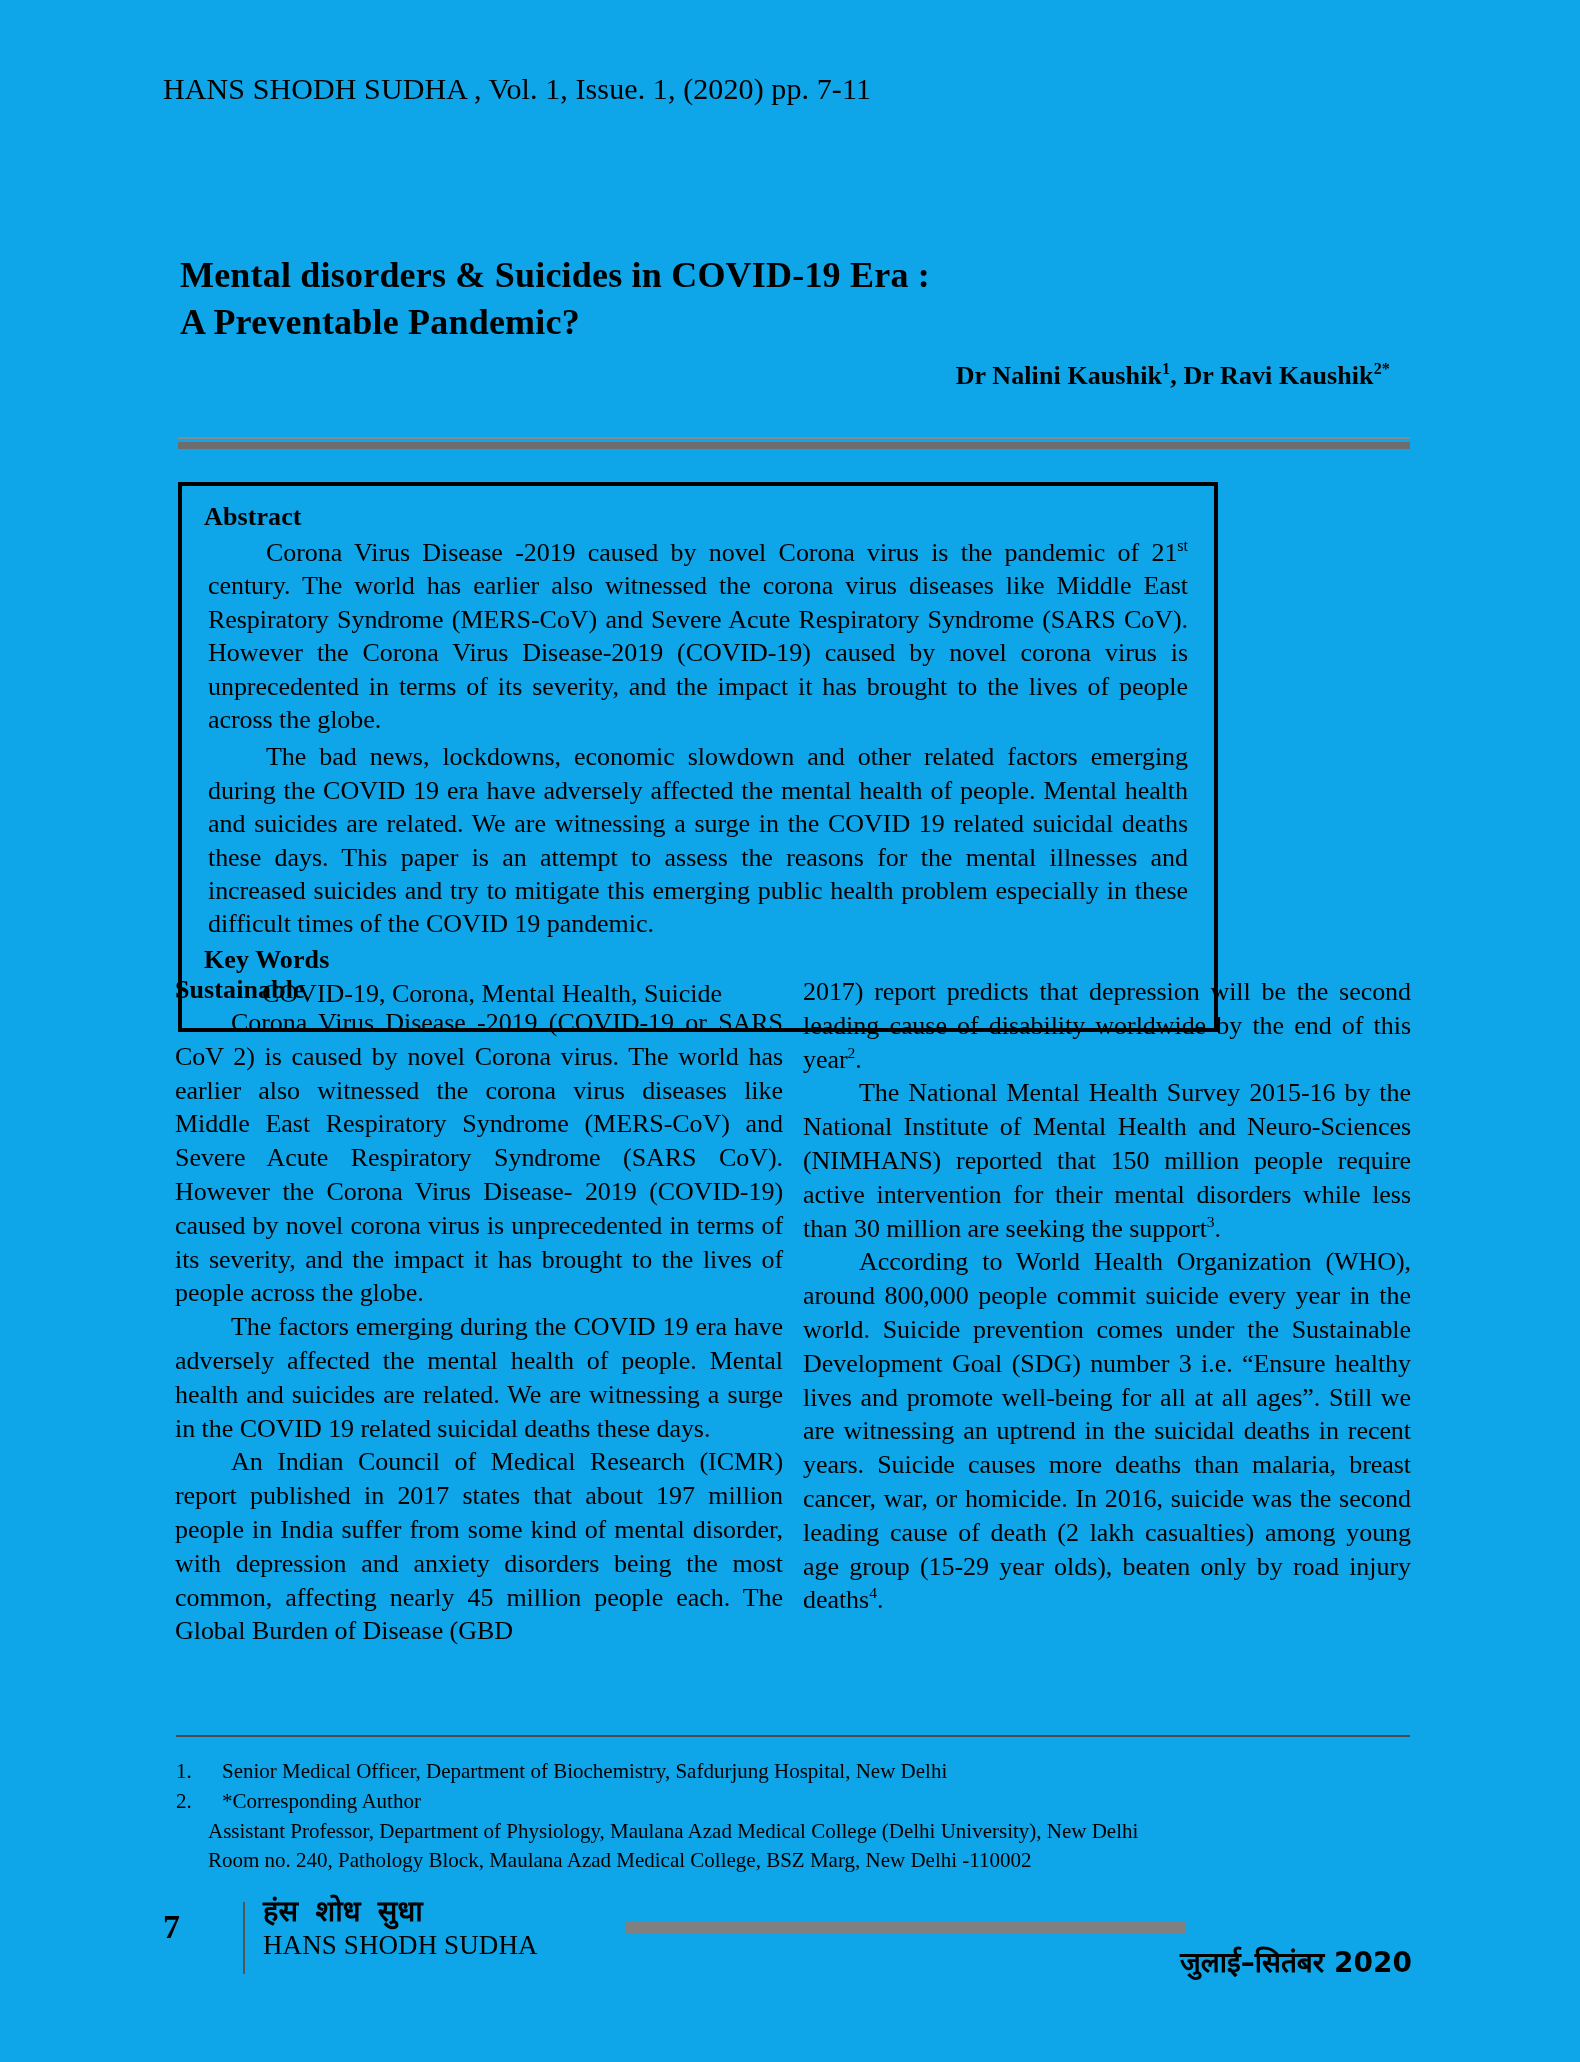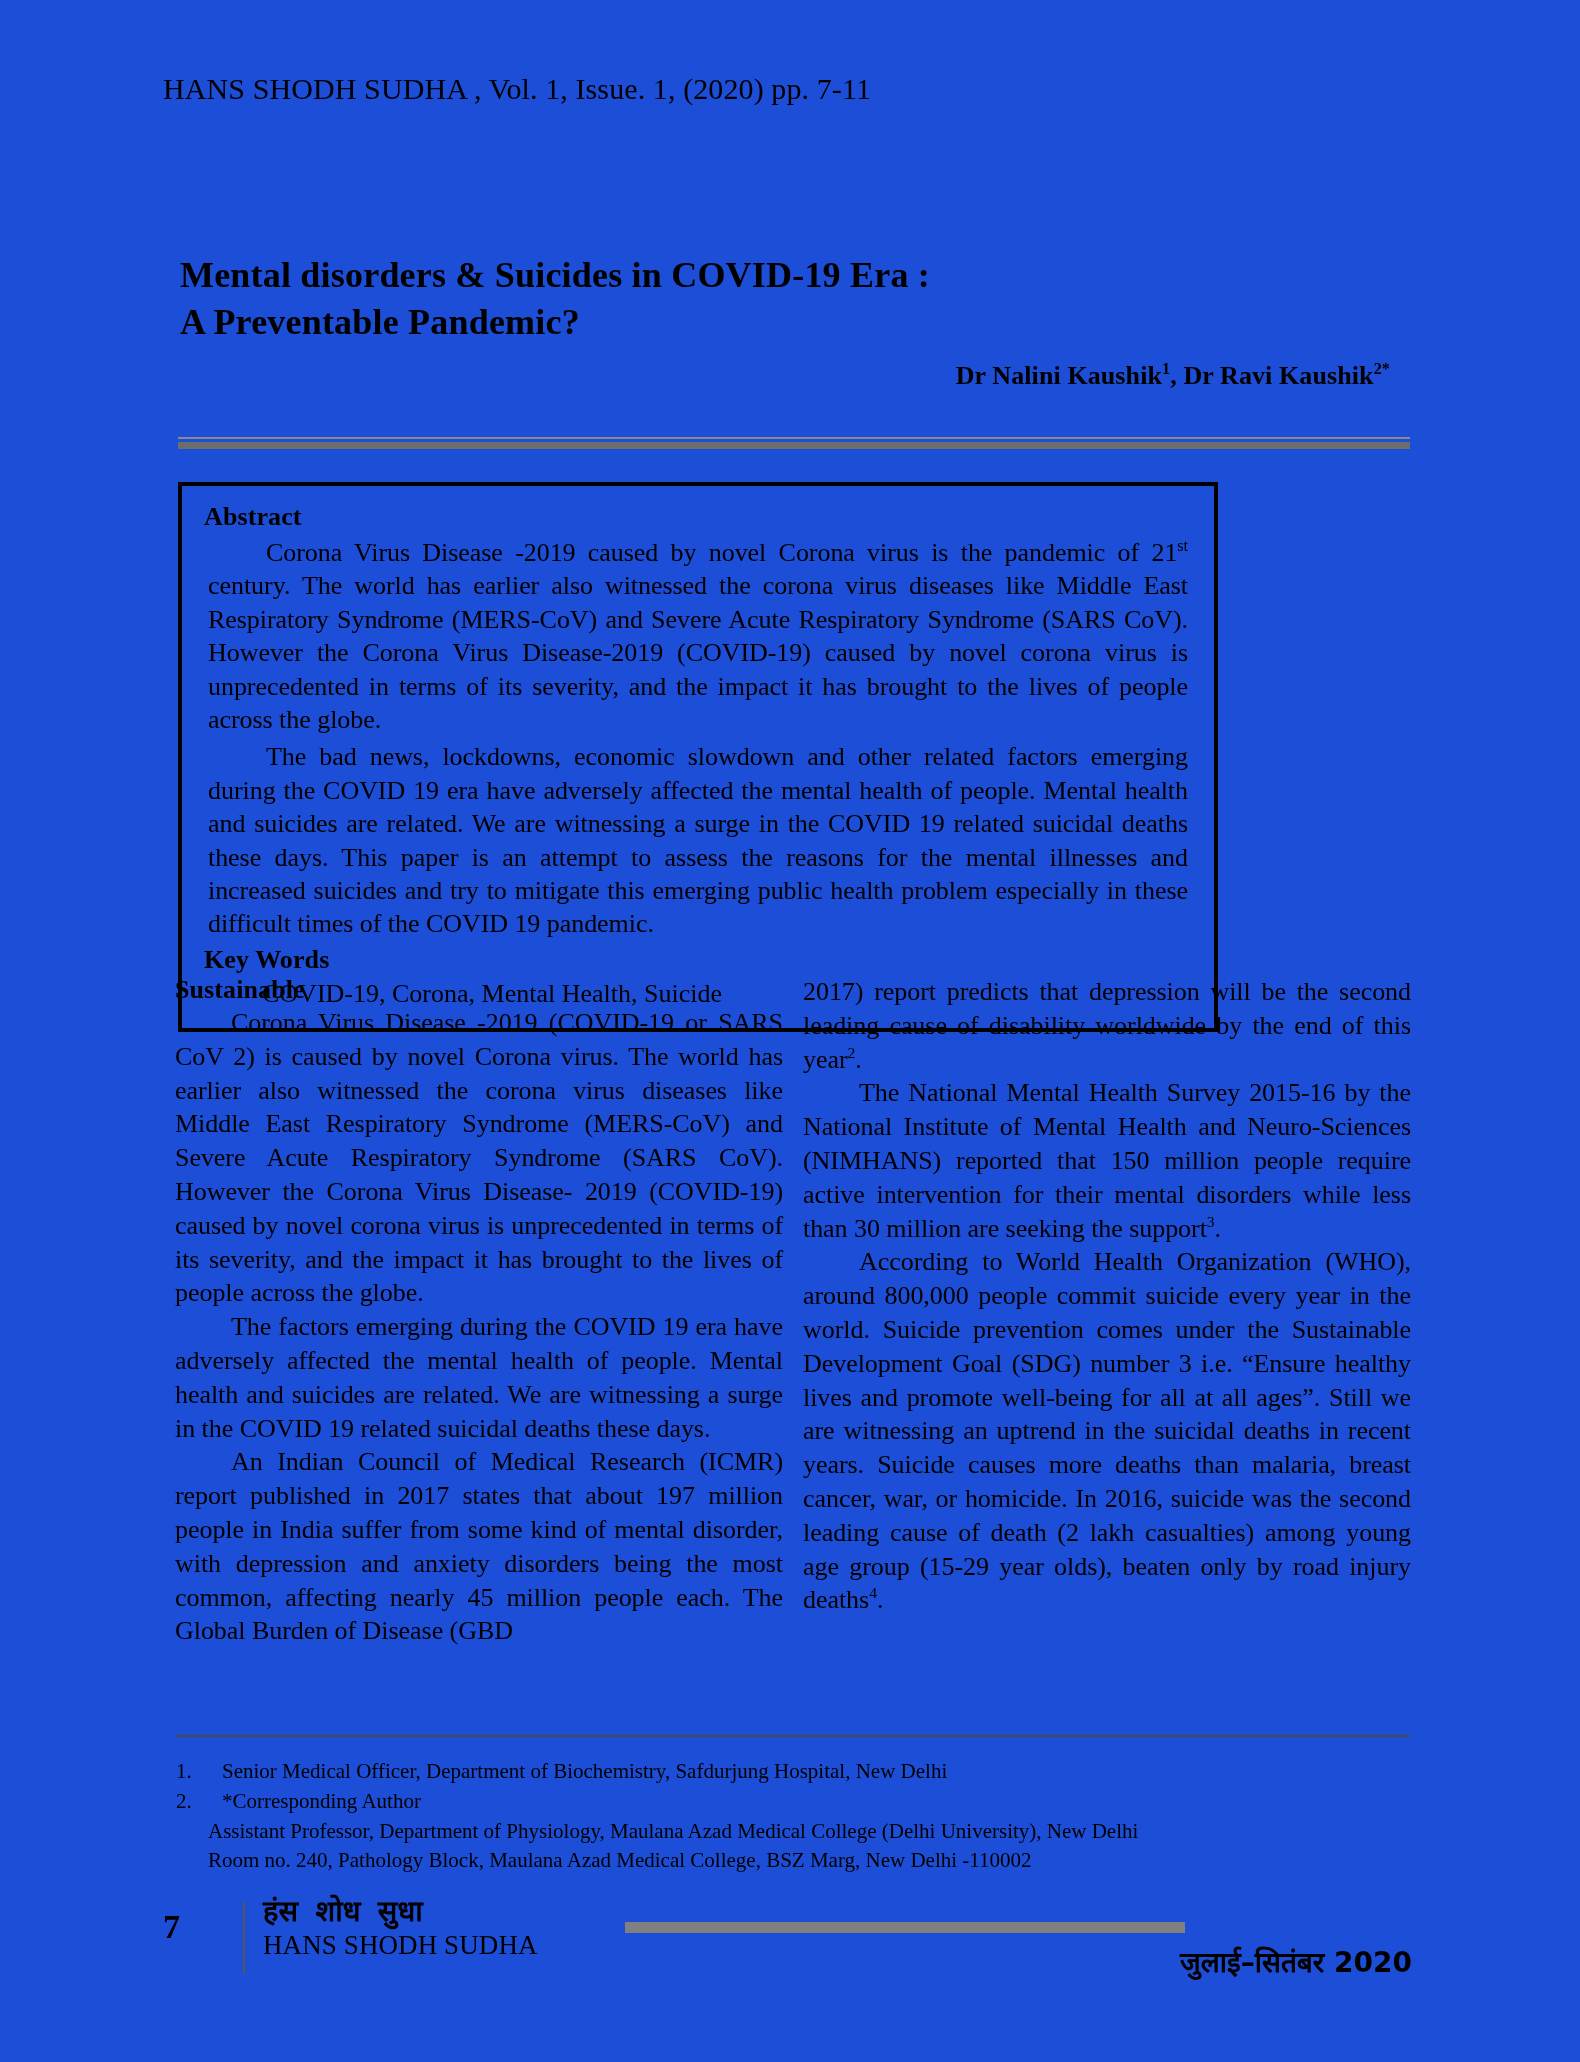--- a/index.html
+++ b/index.html
@@ -13,21 +13,21 @@
     font-family: "Liberation Serif", "DejaVu Serif", serif;
     color: #000000;
     position: relative;
     overflow: hidden;
   }
   .page {
     position: absolute;
     left: 0; top: 0;
     width: 1580px;
     height: 2062px;
-    background: #1d4ed8;
+    background: #0ea5e9;
   }
 
   
   .running-head {
     position: absolute;
     left: 163px;
     top: 72px;
     font-size: 30px;
     letter-spacing: 0.1px;
     white-space: nowrap;

